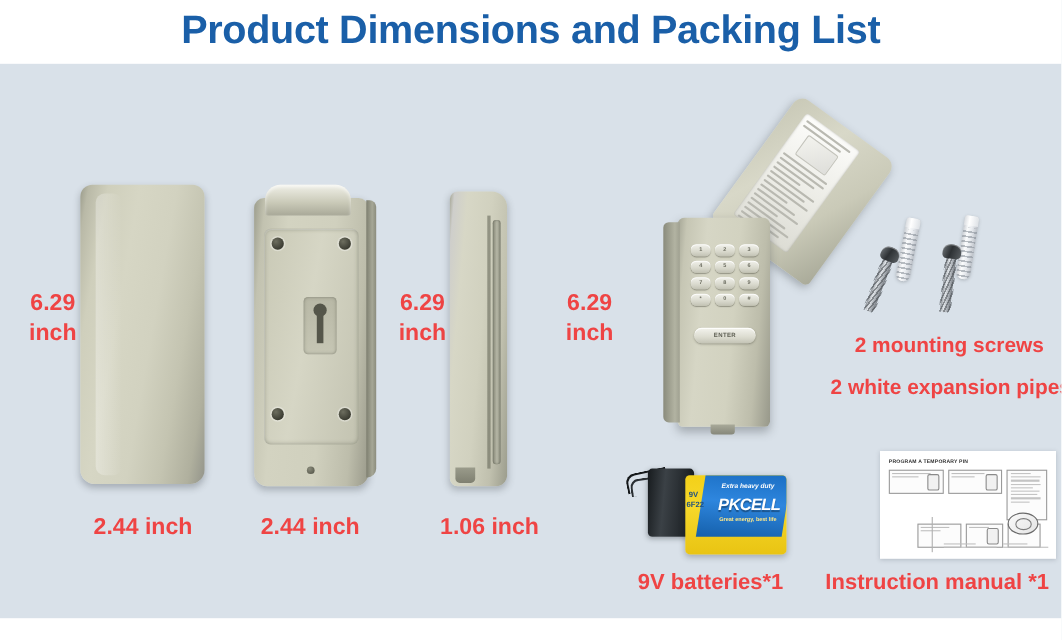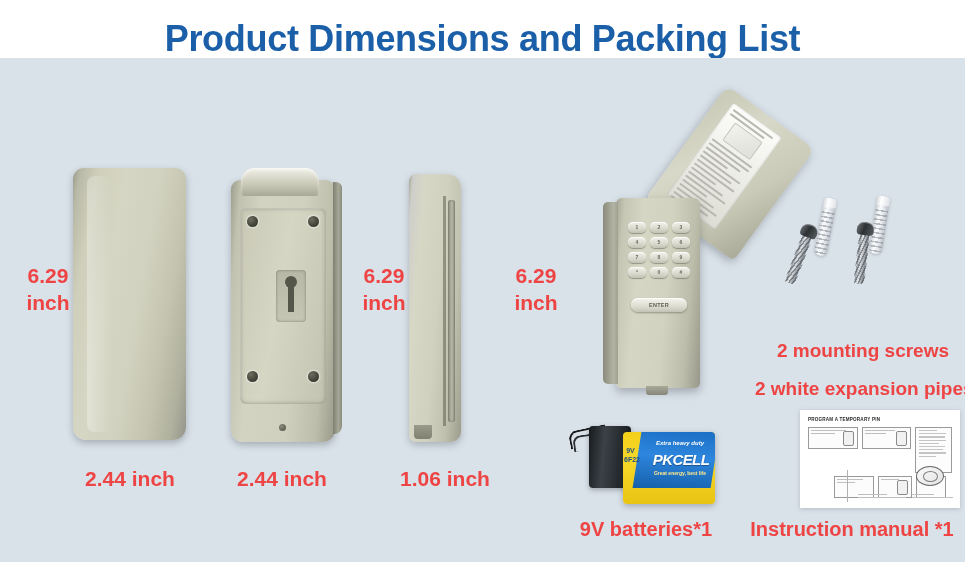--- a/index.html
+++ b/index.html
@@ -24,21 +24,20 @@
     left: 0;
     top: 2px;
     width: 965px;
     text-align: center;
     font-size: 36px;
     font-weight: bold;
     color: #1a5fa8;
     letter-spacing: -0.3px;
     line-height: 50px;
     white-space: nowrap;
-    margin-top: 12px;
   }
 
   
   .panel {
     position: absolute;
     left: 0;
     top: 58px;
     width: 965px;
     height: 504px;
     background: #d9e1e9;
@@ -58,21 +57,20 @@
   }
   .lbl-cap {
     font-size: 20px;
     line-height: 26px;
     text-align: center;
   }
   .lbl-part {
     font-size: 19px;
     line-height: 28px;
     text-align: center;
-    margin-top: 36px;
   }
 
   
   .dev {
     position: absolute;
   }
 
   
   .cover-front {
     left: 73px;

